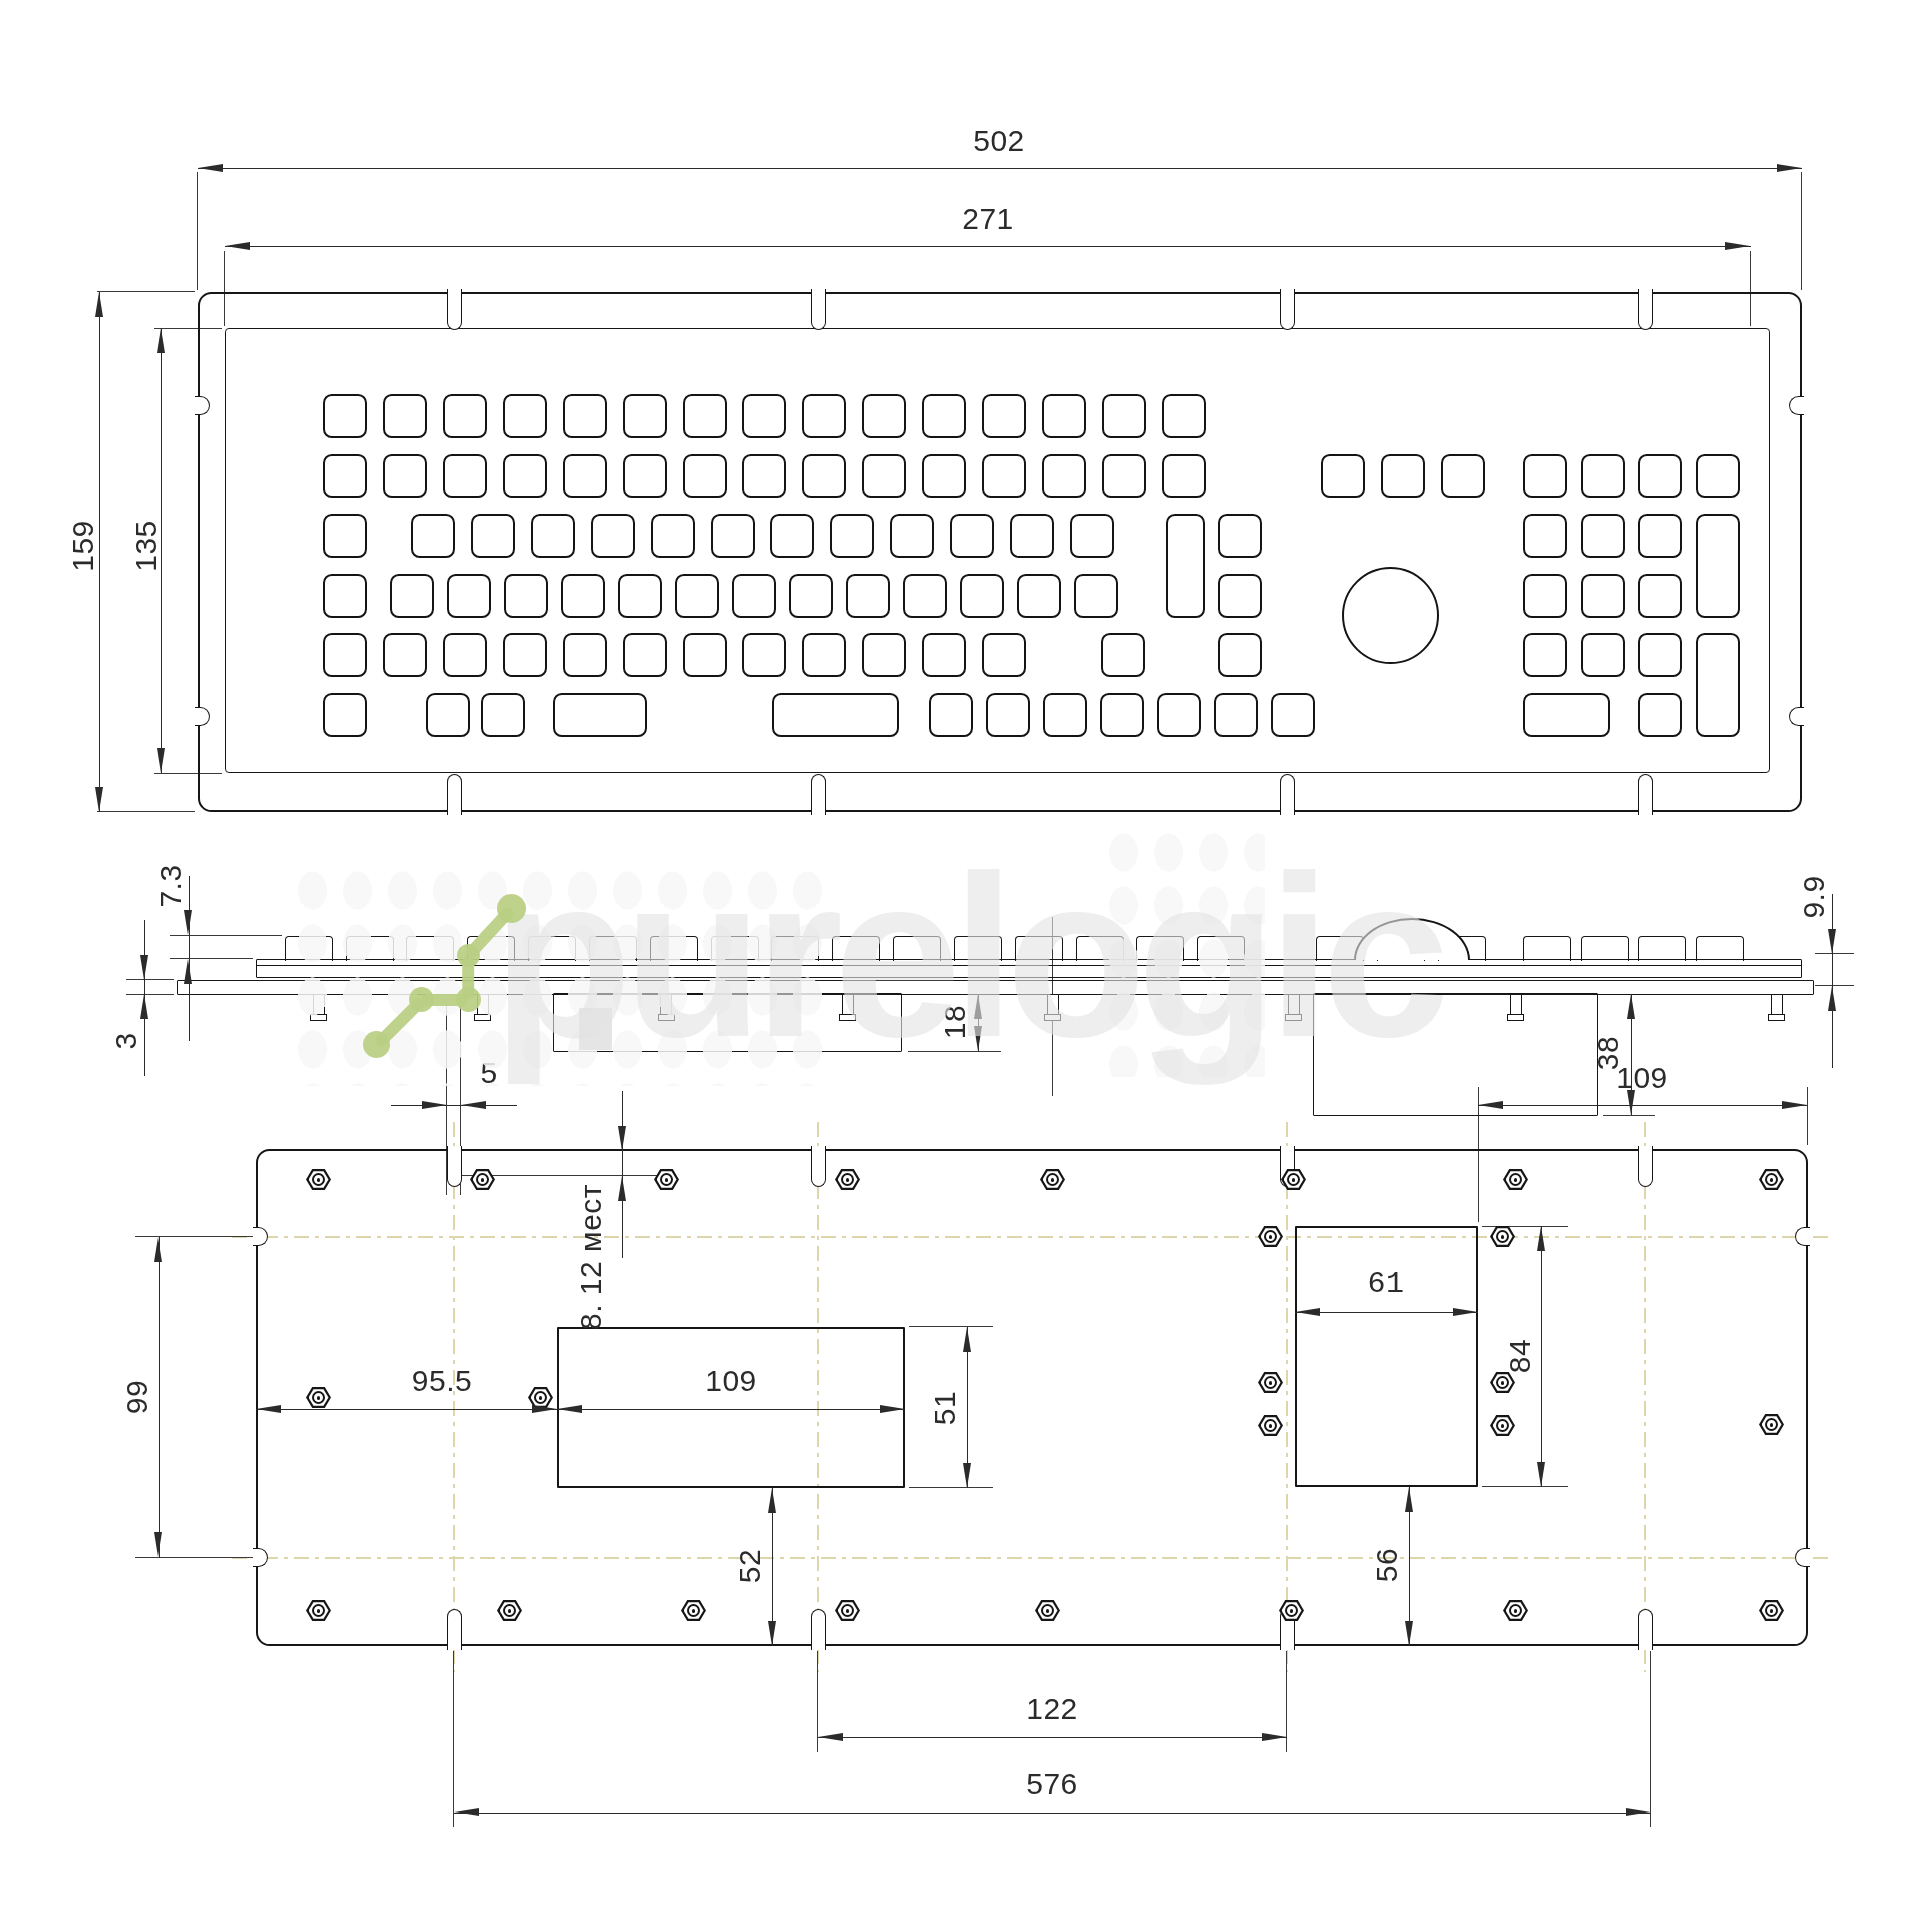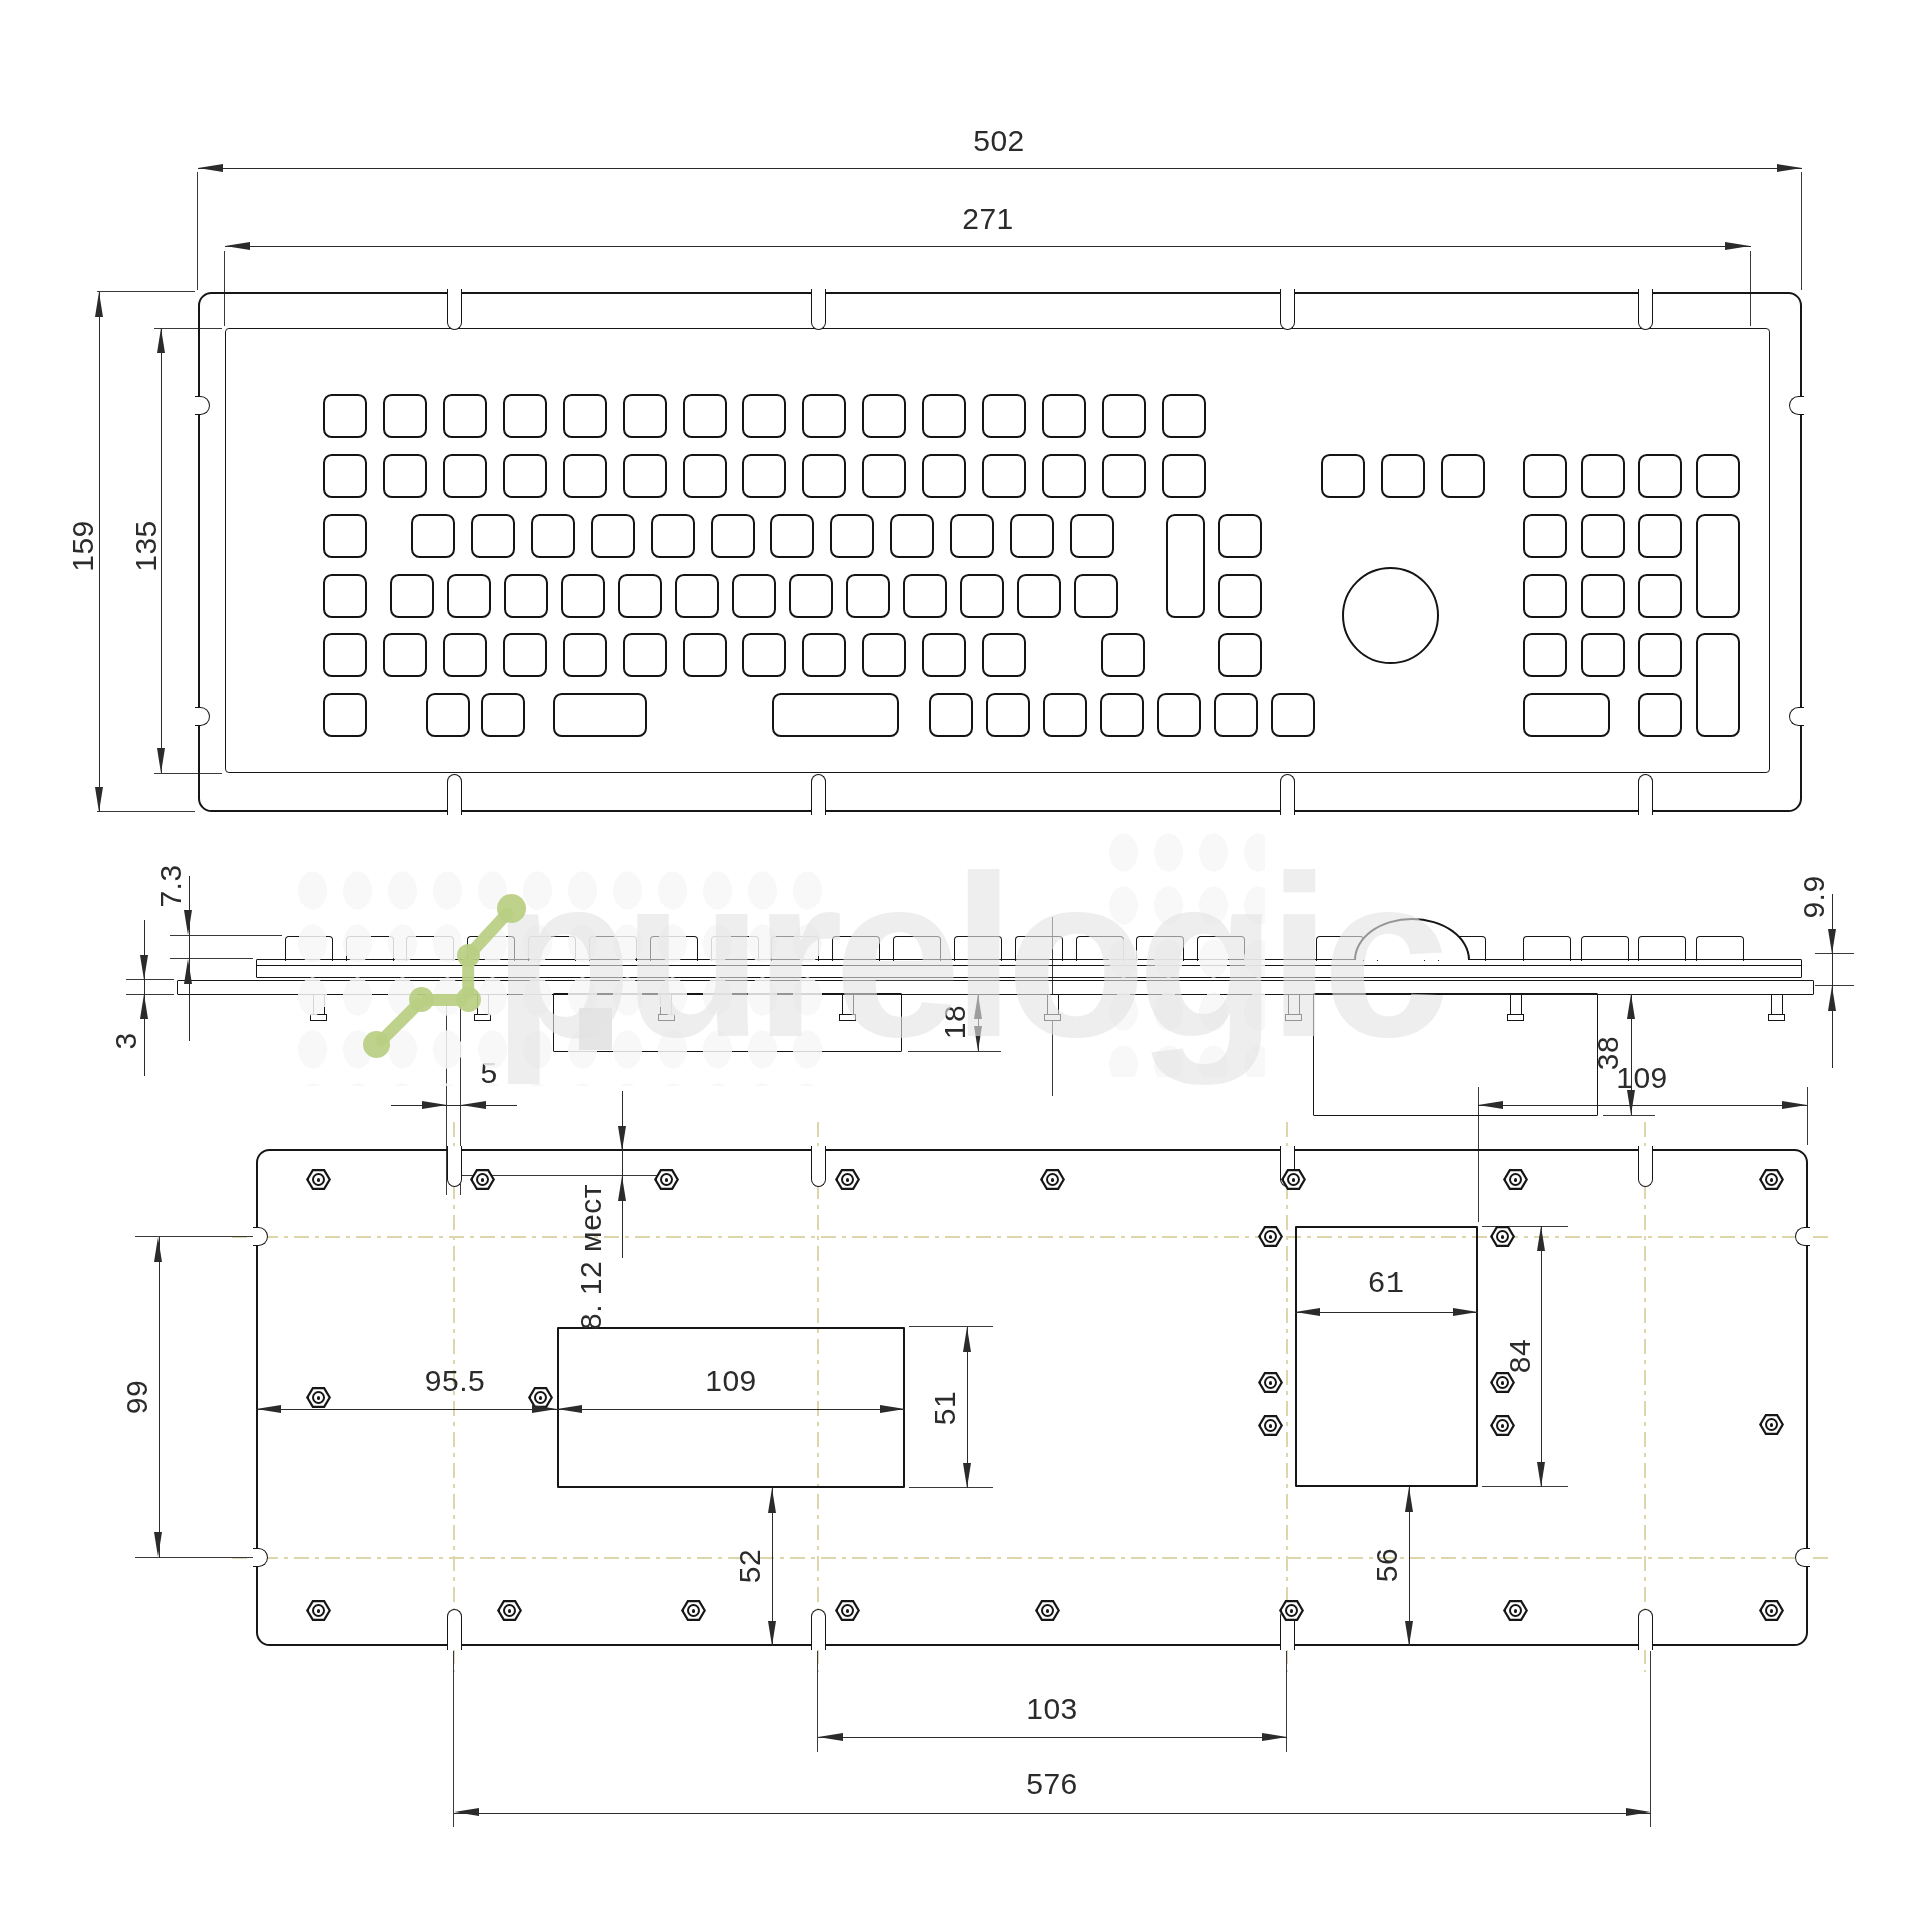--- a/index.html
+++ b/index.html
@@ -458,21 +458,21 @@
       <div class="arrow" style="left: 1478px; top: 1101px; border-top: 4.8px solid transparent; border-bottom: 4.8px solid transparent; border-right: 25px solid rgb(43, 43, 43);"></div>
       <div class="arrow" style="left: 1782px; top: 1101px; border-top: 4.8px solid transparent; border-bottom: 4.8px solid transparent; border-left: 25px solid rgb(43, 43, 43);"></div>
       <div class="dimtext" style="left: 1642px; top: 1078px; font-size: 30px;">109</div>
       <div class="ln" style="left: 159px; top: 1237px; width: 1.4px; height: 321px; background: rgb(43, 43, 43);"></div>
       <div class="arrow" style="left: 154px; top: 1237px; border-left: 4.8px solid transparent; border-right: 4.8px solid transparent; border-bottom: 25px solid rgb(43, 43, 43);"></div>
       <div class="arrow" style="left: 154px; top: 1532px; border-left: 4.8px solid transparent; border-right: 4.8px solid transparent; border-top: 25px solid rgb(43, 43, 43);"></div>
       <div class="dimtext rot" style="left: 137px; top: 1397px; font-size: 30px;">99</div>
       <div class="ln" style="left: 256px; top: 1409px; width: 301px; height: 1.4px; background: rgb(43, 43, 43);"></div>
       <div class="arrow" style="left: 256px; top: 1405px; border-top: 4.8px solid transparent; border-bottom: 4.8px solid transparent; border-right: 25px solid rgb(43, 43, 43);"></div>
       <div class="arrow" style="left: 532px; top: 1405px; border-top: 4.8px solid transparent; border-bottom: 4.8px solid transparent; border-left: 25px solid rgb(43, 43, 43);"></div>
-      <div class="dimtext" style="left: 442px; top: 1381px; font-size: 30px; margin-left: 13px;">95.5</div>
+      <div class="dimtext" style="left: 442px; top: 1381px; font-size: 30px;">95.5</div>
       <div class="ln" style="left: 557px; top: 1409px; width: 348px; height: 1.4px; background: rgb(43, 43, 43);"></div>
       <div class="arrow" style="left: 557px; top: 1405px; border-top: 4.8px solid transparent; border-bottom: 4.8px solid transparent; border-right: 25px solid rgb(43, 43, 43);"></div>
       <div class="arrow" style="left: 880px; top: 1405px; border-top: 4.8px solid transparent; border-bottom: 4.8px solid transparent; border-left: 25px solid rgb(43, 43, 43);"></div>
       <div class="dimtext" style="left: 731px; top: 1381px; font-size: 30px;">109</div>
       <div class="ln" style="left: 967px; top: 1327px; width: 1.4px; height: 161px; background: rgb(43, 43, 43);"></div>
       <div class="arrow" style="left: 963px; top: 1327px; border-left: 4.8px solid transparent; border-right: 4.8px solid transparent; border-bottom: 25px solid rgb(43, 43, 43);"></div>
       <div class="arrow" style="left: 963px; top: 1463px; border-left: 4.8px solid transparent; border-right: 4.8px solid transparent; border-top: 25px solid rgb(43, 43, 43);"></div>
       <div class="dimtext rot" style="left: 945px; top: 1408px; font-size: 30px;">51</div>
       <div class="ln" style="left: 772px; top: 1488px; width: 1.4px; height: 158px; background: rgb(43, 43, 43);"></div>
       <div class="arrow" style="left: 768px; top: 1488px; border-left: 4.8px solid transparent; border-right: 4.8px solid transparent; border-bottom: 25px solid rgb(43, 43, 43);"></div>
@@ -486,21 +486,21 @@
       <div class="arrow" style="left: 1537px; top: 1226px; border-left: 4.8px solid transparent; border-right: 4.8px solid transparent; border-bottom: 25px solid rgb(43, 43, 43);"></div>
       <div class="arrow" style="left: 1537px; top: 1462px; border-left: 4.8px solid transparent; border-right: 4.8px solid transparent; border-top: 25px solid rgb(43, 43, 43);"></div>
       <div class="dimtext rot" style="left: 1520px; top: 1356px; font-size: 30px;">84</div>
       <div class="ln" style="left: 1409px; top: 1487px; width: 1.4px; height: 159px; background: rgb(43, 43, 43);"></div>
       <div class="arrow" style="left: 1405px; top: 1487px; border-left: 4.8px solid transparent; border-right: 4.8px solid transparent; border-bottom: 25px solid rgb(43, 43, 43);"></div>
       <div class="arrow" style="left: 1405px; top: 1621px; border-left: 4.8px solid transparent; border-right: 4.8px solid transparent; border-top: 25px solid rgb(43, 43, 43);"></div>
       <div class="dimtext rot" style="left: 1387px; top: 1565px; font-size: 30px;">56</div>
       <div class="ln" style="left: 818px; top: 1737px; width: 469px; height: 1.4px; background: rgb(43, 43, 43);"></div>
       <div class="arrow" style="left: 818px; top: 1733px; border-top: 4.8px solid transparent; border-bottom: 4.8px solid transparent; border-right: 25px solid rgb(43, 43, 43);"></div>
       <div class="arrow" style="left: 1262px; top: 1733px; border-top: 4.8px solid transparent; border-bottom: 4.8px solid transparent; border-left: 25px solid rgb(43, 43, 43);"></div>
-      <div class="dimtext" style="left: 1052px; top: 1709px; font-size: 30px;">103</div>
+      <div class="dimtext" style="left: 1052px; top: 1709px; font-size: 30px;">122</div>
       <div class="ln" style="left: 454px; top: 1813px; width: 1197px; height: 1.4px; background: rgb(43, 43, 43);"></div>
       <div class="arrow" style="left: 454px; top: 1808px; border-top: 4.8px solid transparent; border-bottom: 4.8px solid transparent; border-right: 25px solid rgb(43, 43, 43);"></div>
       <div class="arrow" style="left: 1626px; top: 1808px; border-top: 4.8px solid transparent; border-bottom: 4.8px solid transparent; border-left: 25px solid rgb(43, 43, 43);"></div>
       <div class="dimtext" style="left: 1052px; top: 1784px; font-size: 30px;">576</div>
     </div>
   <div id="texture-layer">
       <div class="dotpatch" style="left: 290px; top: 864px; width: 541px; height: 222px; background: radial-gradient(14.5px 19.3px, rgb(247, 247, 247) 98%, transparent 100%) 0% 0% / 45px 53px;"></div>
       <div class="dotpatch" style="left: 1101px; top: 826px; width: 164px; height: 251px; background: radial-gradient(14.5px 19.3px, rgb(247, 247, 247) 98%, transparent 100%) 0% 0% / 45px 53px;"></div>
     </div>
   <div id="watermark-big" style="left: 966px; top: 956px; font-size: 230px; color: rgb(228, 228, 228);">purelogic</div>

